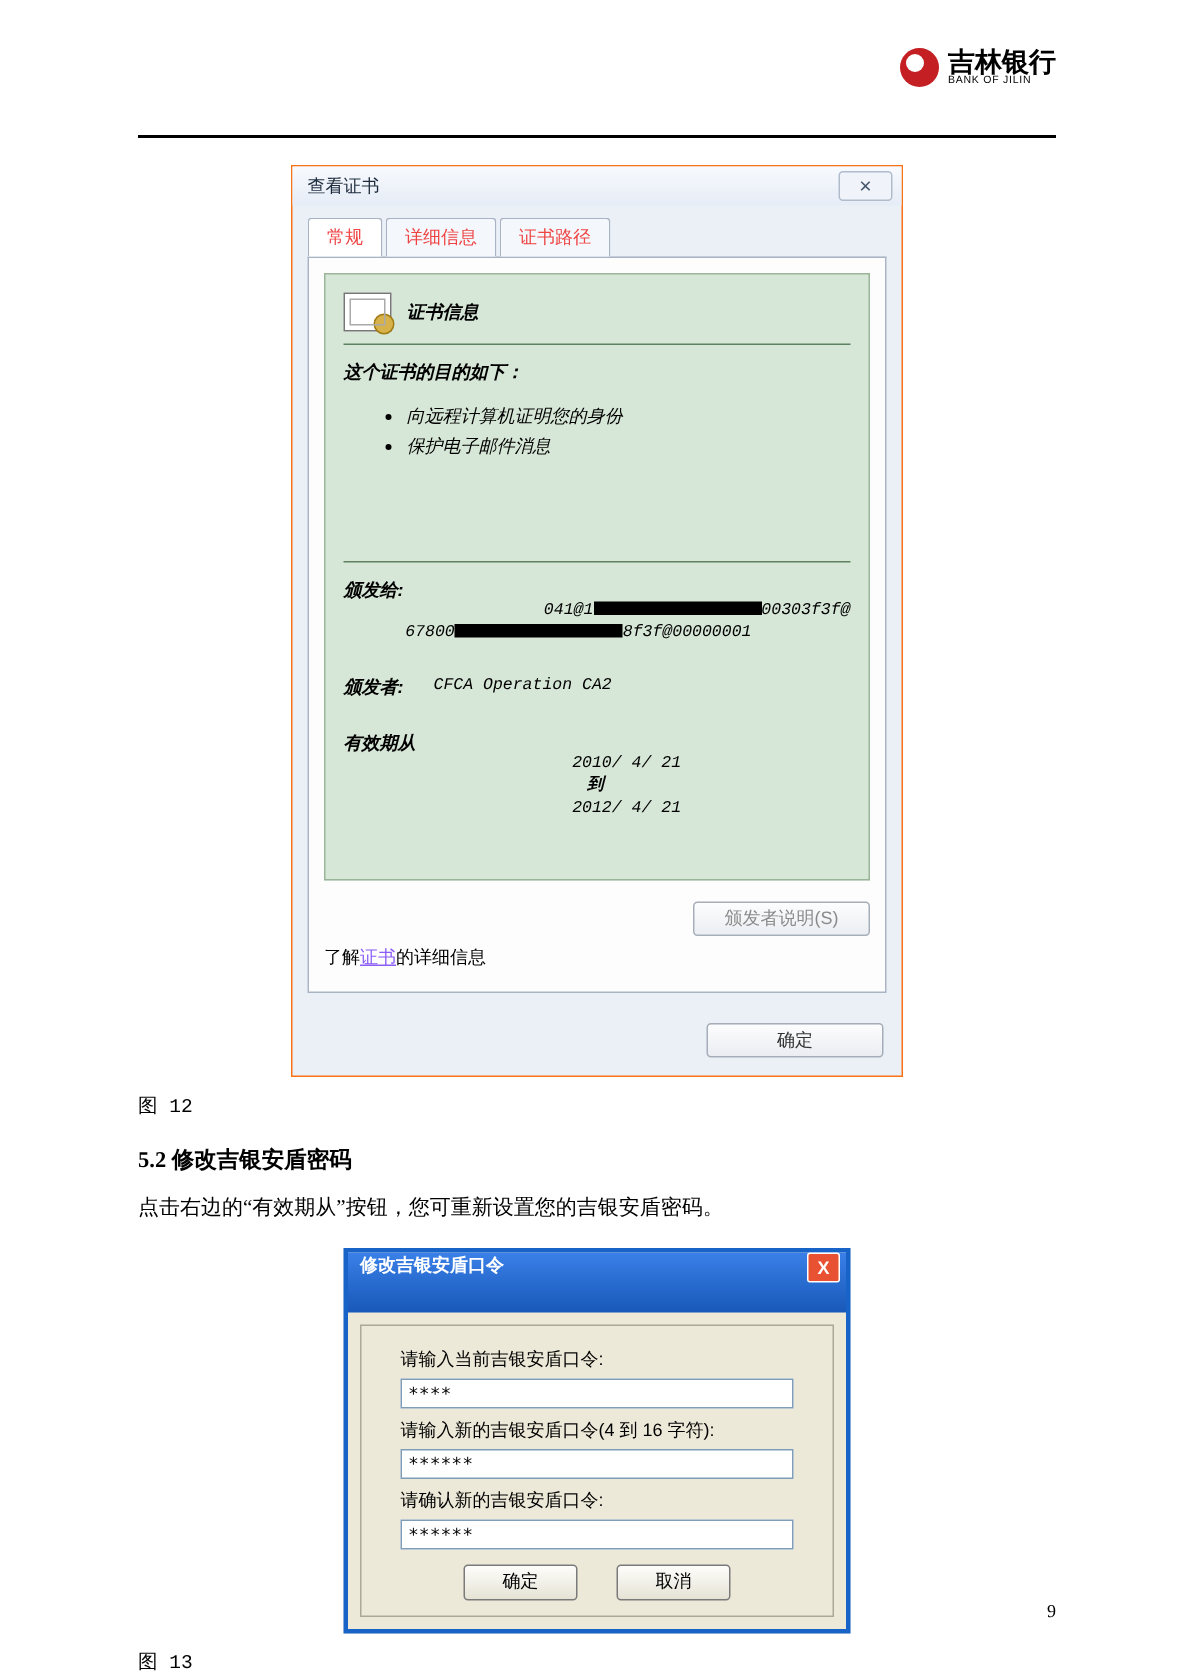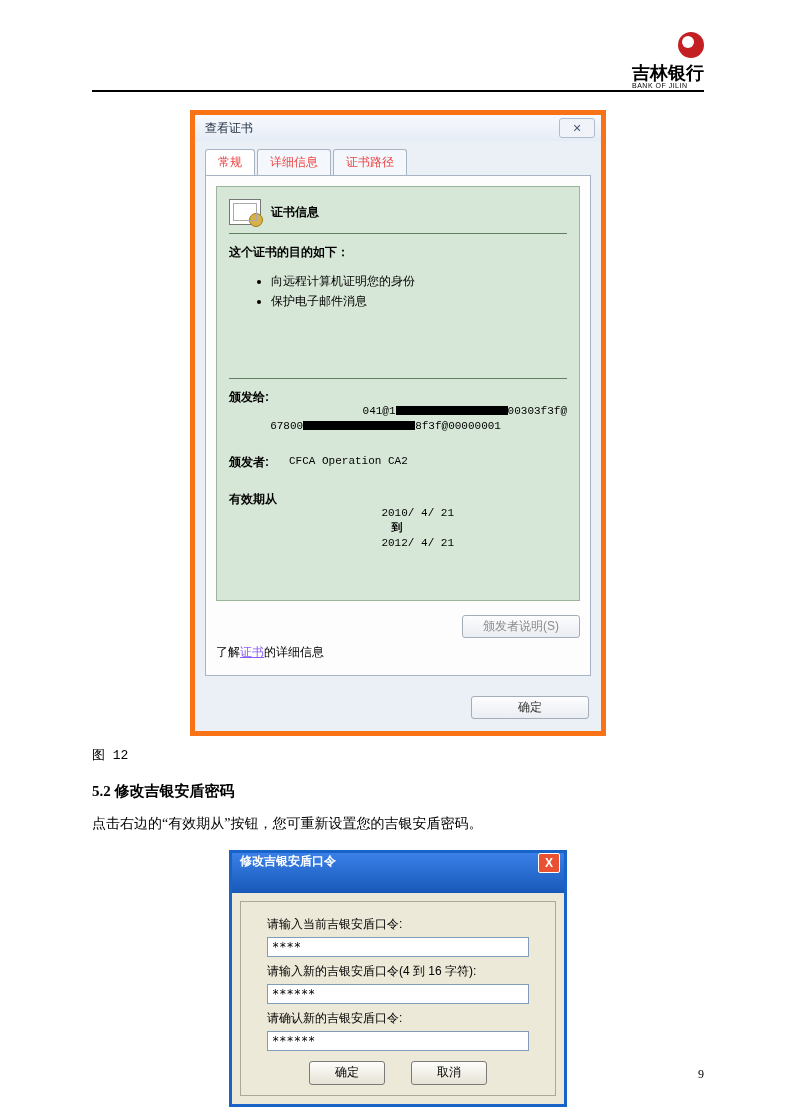--- a/index.html
+++ b/index.html
@@ -11,33 +11,33 @@
     position:relative;
   }
   .page{
     padding:52px 88px 0 92px;
     box-sizing:border-box;
     width:100%;
   }
   
   .brand{
     position:absolute; top:32px; right:88px;
-    display:flex; align-items:flex-end; gap:6px;flex-direction:column;
+    display:flex; align-items:flex-start; gap:6px;
   }
   .brand-logo{width:26px;height:26px;border-radius:50%;background:#c42024;position:relative}
   .brand-logo::after{content:"";position:absolute;width:12px;height:12px;border-radius:50%;background:#fff;top:4px;left:4px}
   .brand-text{display:flex;flex-direction:column;line-height:1}
   .brand-cn{font-family:"STXingkai","KaiTi",serif;font-size:18px;font-weight:bold}
   .brand-en{font-size:7px;letter-spacing:.5px;font-family:Arial,sans-serif}
   .hr{height:2px;background:#000;margin:12px 0 18px;}
   
   .cert-dialog{
     width:406px; margin:0 auto;
     background:#ebf0f7;
-    border:5px solid #f97316;
+    border:1px solid #f97316;
     font:12px "SimSun","Microsoft YaHei",sans-serif;
   }
   .cert-titlebar{
     height:26px;display:flex;align-items:center;justify-content:space-between;
     padding:0 6px 0 10px;
     background:linear-gradient(#f7fafe,#e6ecf6);
   }
   .cert-title{color:#1c2b3c}
   .cert-close{
     width:34px;height:18px;border:1px solid #b0bccb;border-radius:3px;
@@ -48,21 +48,21 @@
   .tabstrip{display:flex;border-bottom:1px solid #a8b4c4;margin-bottom:-1px}
   .tab{
     padding:4px 12px;border:1px solid #a8b4c4;border-bottom:none;margin-right:2px;
     background:#f4f7fb;color:#ef4444;border-radius:3px 3px 0 0;
   }
   .tab.active{background:#fff}
   .tabpanel{
     border:1px solid #a8b4c4;background:#fdfdfd;padding:10px 10px 12px;
   }
   .cert-green{
-    border:1px solid #9bb59b;background:#d7e7d7;padding:10px 12px 28px;
+    border:1px solid #9bb59b;background:#d7e7d7;padding:10px 12px 18px;font-style:italic;
   }
   .cert-info-row{display:flex;align-items:center;gap:10px;margin:2px 0 8px}
   .cert-icon{
     width:30px;height:24px;border:1px solid #777;background:#fff;position:relative;
   }
   .cert-icon::after{content:"";position:absolute;inset:3px;border:1px solid #aaa}
   .cert-icon .seal{position:absolute;right:-3px;bottom:-3px;width:12px;height:12px;border-radius:50%;background:#d7b24a;border:1px solid #a07a12}
   .cert-info-title{font-weight:bold}
   .green-divider{height:1px;background:#5f815f;margin:6px 0 10px}
   .purpose-title{font-weight:bold;margin-bottom:6px}

